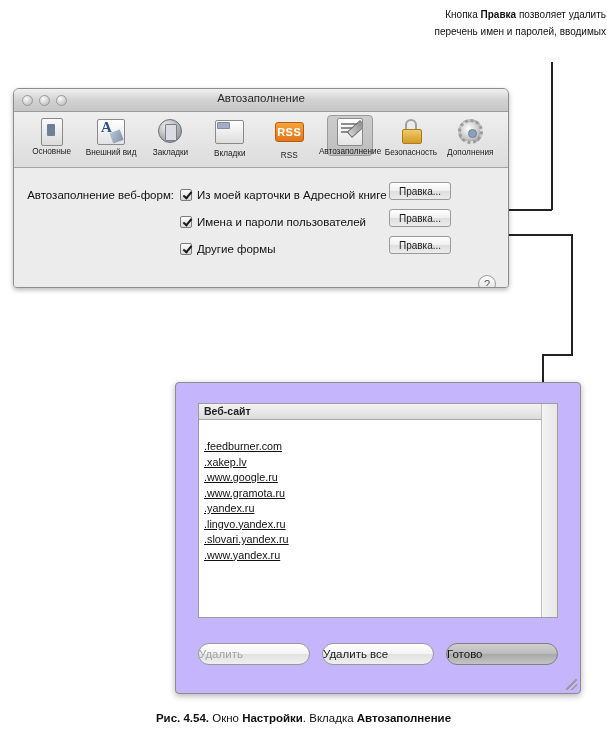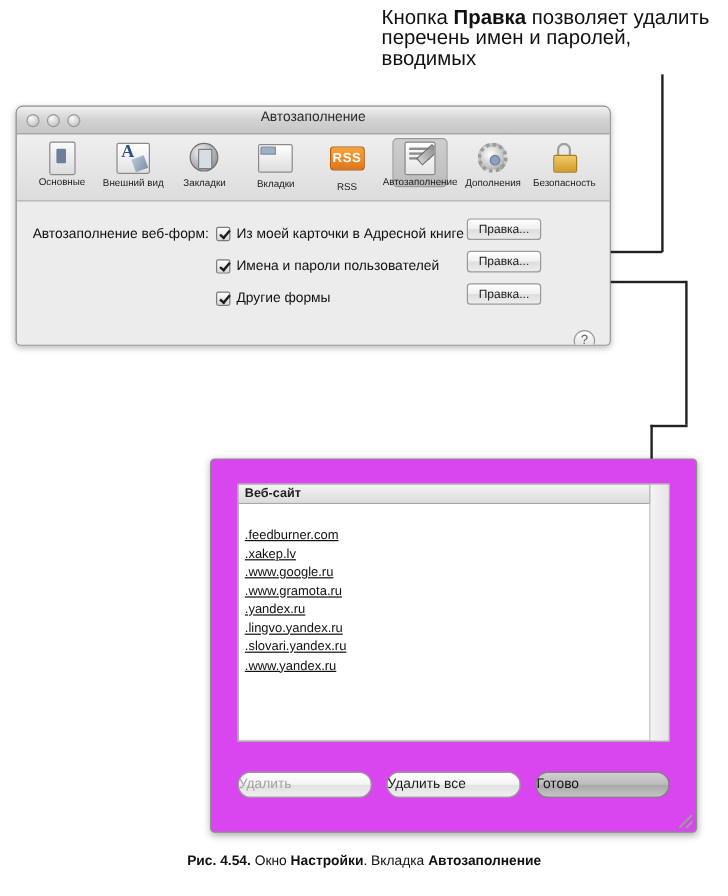--- a/index.html
+++ b/index.html
@@ -15,21 +15,22 @@
     color: #000;
     overflow: hidden;
   }
 
   
   .annotation {
     position: absolute;
     top: 6px;
     left: 318px;
     width: 288px;
-    font-size: 17px;
+    text-align: right;
+    font-size: 10px;
     line-height: 17px;
     color: #111;
   }
   .annotation .b { font-weight: bold; }
 
   
   .leader {
     position: absolute;
     background: #222;
   }
@@ -348,21 +349,21 @@
     box-sizing: border-box;
   }
 
   
   .sheet {
     position: absolute;
     left: 175px;
     top: 382px;
     width: 404px;
     height: 310px;
-    background: #d946ef;
+    background: #c4b5fd;
     border: 1px solid #8d8d8d;
     border-radius: 4px;
     box-shadow: 0 2px 6px rgba(0,0,0,0.3);
     overflow: hidden;
   }
   .list-box {
     position: absolute;
     left: 22px;
     top: 20px;
     right: 22px;
@@ -517,29 +518,29 @@
       <div class="tb-label">RSS</div>
     </div>
     <div class="tb-item selected">
       <div class="tb-icon">
           <div class="ic-autofill"></div>
         </div>
       <div class="tb-label">Автозаполнение</div>
     </div>
     <div class="tb-item">
       <div class="tb-icon">
+          <div class="ic-lock"></div>
+        </div>
+      <div class="tb-label">Безопасность</div>
+    </div>
+    <div class="tb-item">
+      <div class="tb-icon">
           <div class="ic-gear"></div>
         </div>
       <div class="tb-label">Дополнения</div>
-    </div>
-    <div class="tb-item">
-      <div class="tb-icon">
-          <div class="ic-lock"></div>
-        </div>
-      <div class="tb-label">Безопасность</div>
     </div>
   </div>
 
   <div class="pane">
 
     <div class="row">
       <div class="row-label">Автозаполнение веб-форм:</div>
       <div class="cb checked"></div>
       <div class="opt-text">Из моей карточки в Адресной книге</div>
       <div class="edit-btn" style="top:14px;">Правка...</div>

